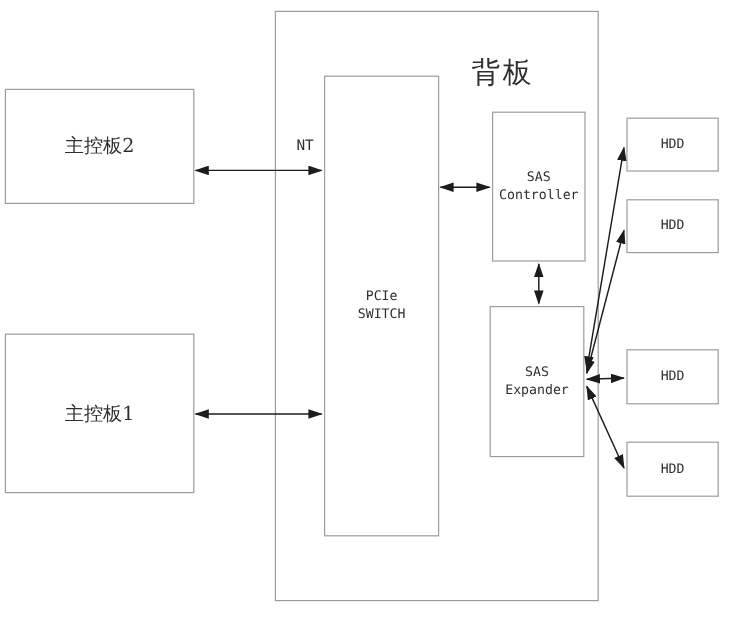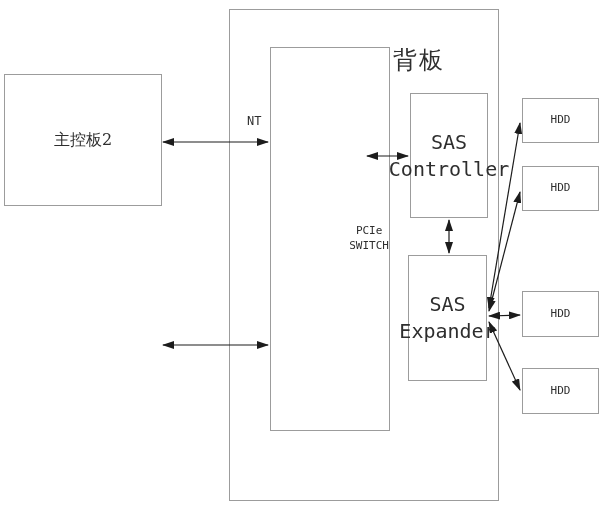--- a/index.html
+++ b/index.html
@@ -36,39 +36,39 @@
   .cjk {
     font-family: "DejaVu Serif", "Liberation Serif", serif;
     font-size: 16px;
   }
   .latin {
     font-family: "DejaVu Sans Mono", "Liberation Mono", monospace;
     font-size: 11px;
   }
   .latin-sm {
     font-family: "DejaVu Sans Mono", "Liberation Mono", monospace;
-    font-size: 20px;
+    font-size: 11px;
   }
   
   .backplane {
     left: 229px; top: 9px; width: 270px; height: 492px;
   }
   .backplane-title {
     position: absolute;
     left: 393px; top: 16px;
     font-family: "DejaVu Serif", "Liberation Serif", serif;
     font-size: 24px;
     color: var(--text);
     letter-spacing: 2px;
     margin-top: 28px;
   }
   
-  .mainboard2 { left: 4px;   top: 74px;  width: 158px; height: 132px; }
+  .mainboard2 { left: 4px;   top: 74px;  width: 158px; height: 96px; }
   .mainboard1 { left: 4px;   top: 278px; width: 158px; height: 133px; }
-  .pcie-switch { left: 270px; top: 47px; width: 120px; height: 384px; justify-content: flex-end; }
+  .pcie-switch { left: 270px; top: 63px; width: 96px; height: 384px; }
   .sas-controller { left: 410px; top: 93px;  width: 78px; height: 125px; }
   .sas-expander   { left: 408px; top: 255px; width: 79px; height: 126px; }
   .hdd1 { left: 522px; top: 98px;  width: 77px; height: 45px; }
   .hdd2 { left: 522px; top: 166px; width: 77px; height: 45px; }
   .hdd3 { left: 522px; top: 291px; width: 77px; height: 46px; }
   .hdd4 { left: 522px; top: 368px; width: 77px; height: 46px; }
   
   .edge-label {
     position: absolute;
     color: var(--text);
@@ -97,20 +97,23 @@
 </head>
 <body>
 
 <div class="canvas">
 
   <div class="box backplane"></div>
   <div class="backplane-title">背板</div>
 
   <div class="box mainboard2">
     <span class="lbl cjk">主控板2</span>
+  </div>
+  <div class="box mainboard1">
+    <span class="lbl cjk">主控板1</span>
   </div>
   <div class="box pcie-switch">
     <span class="lbl latin">PCIe
 SWITCH</span>
   </div>
   <div class="box sas-controller">
     <span class="lbl latin-sm">SAS
 Controller</span>
   </div>
   <div class="box sas-expander">

